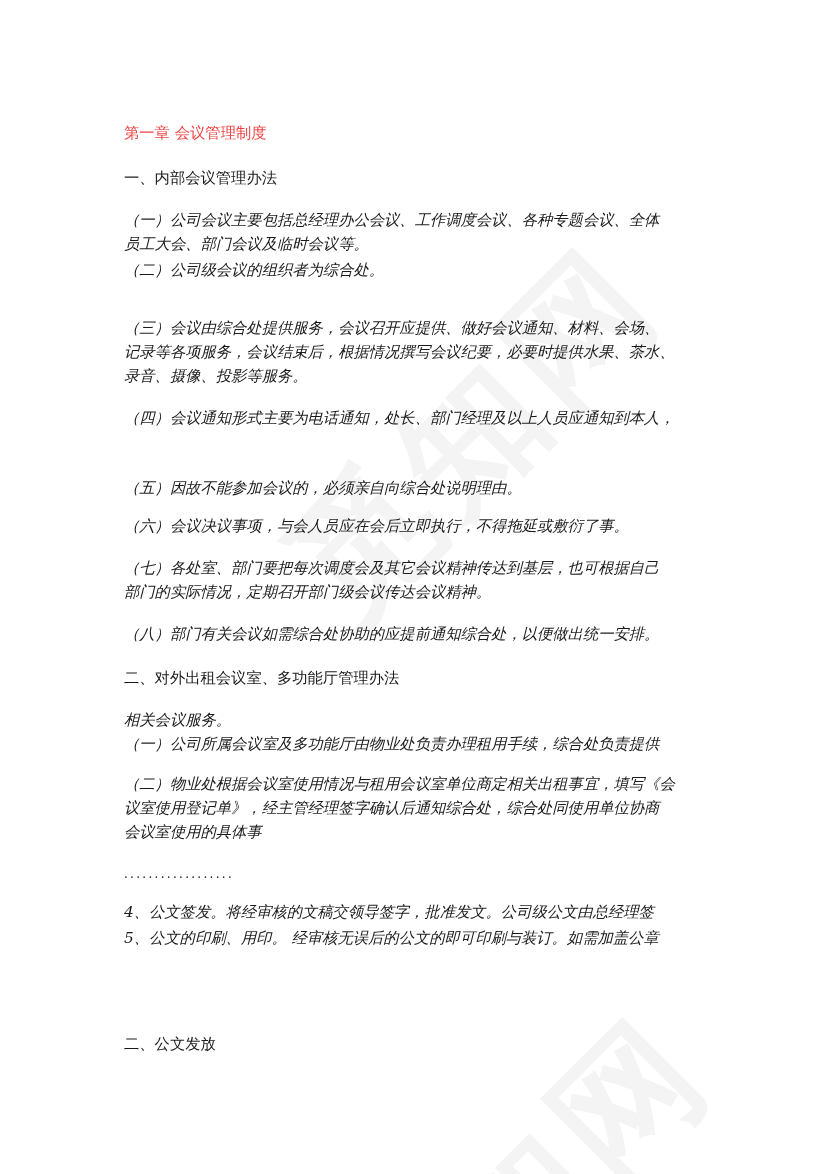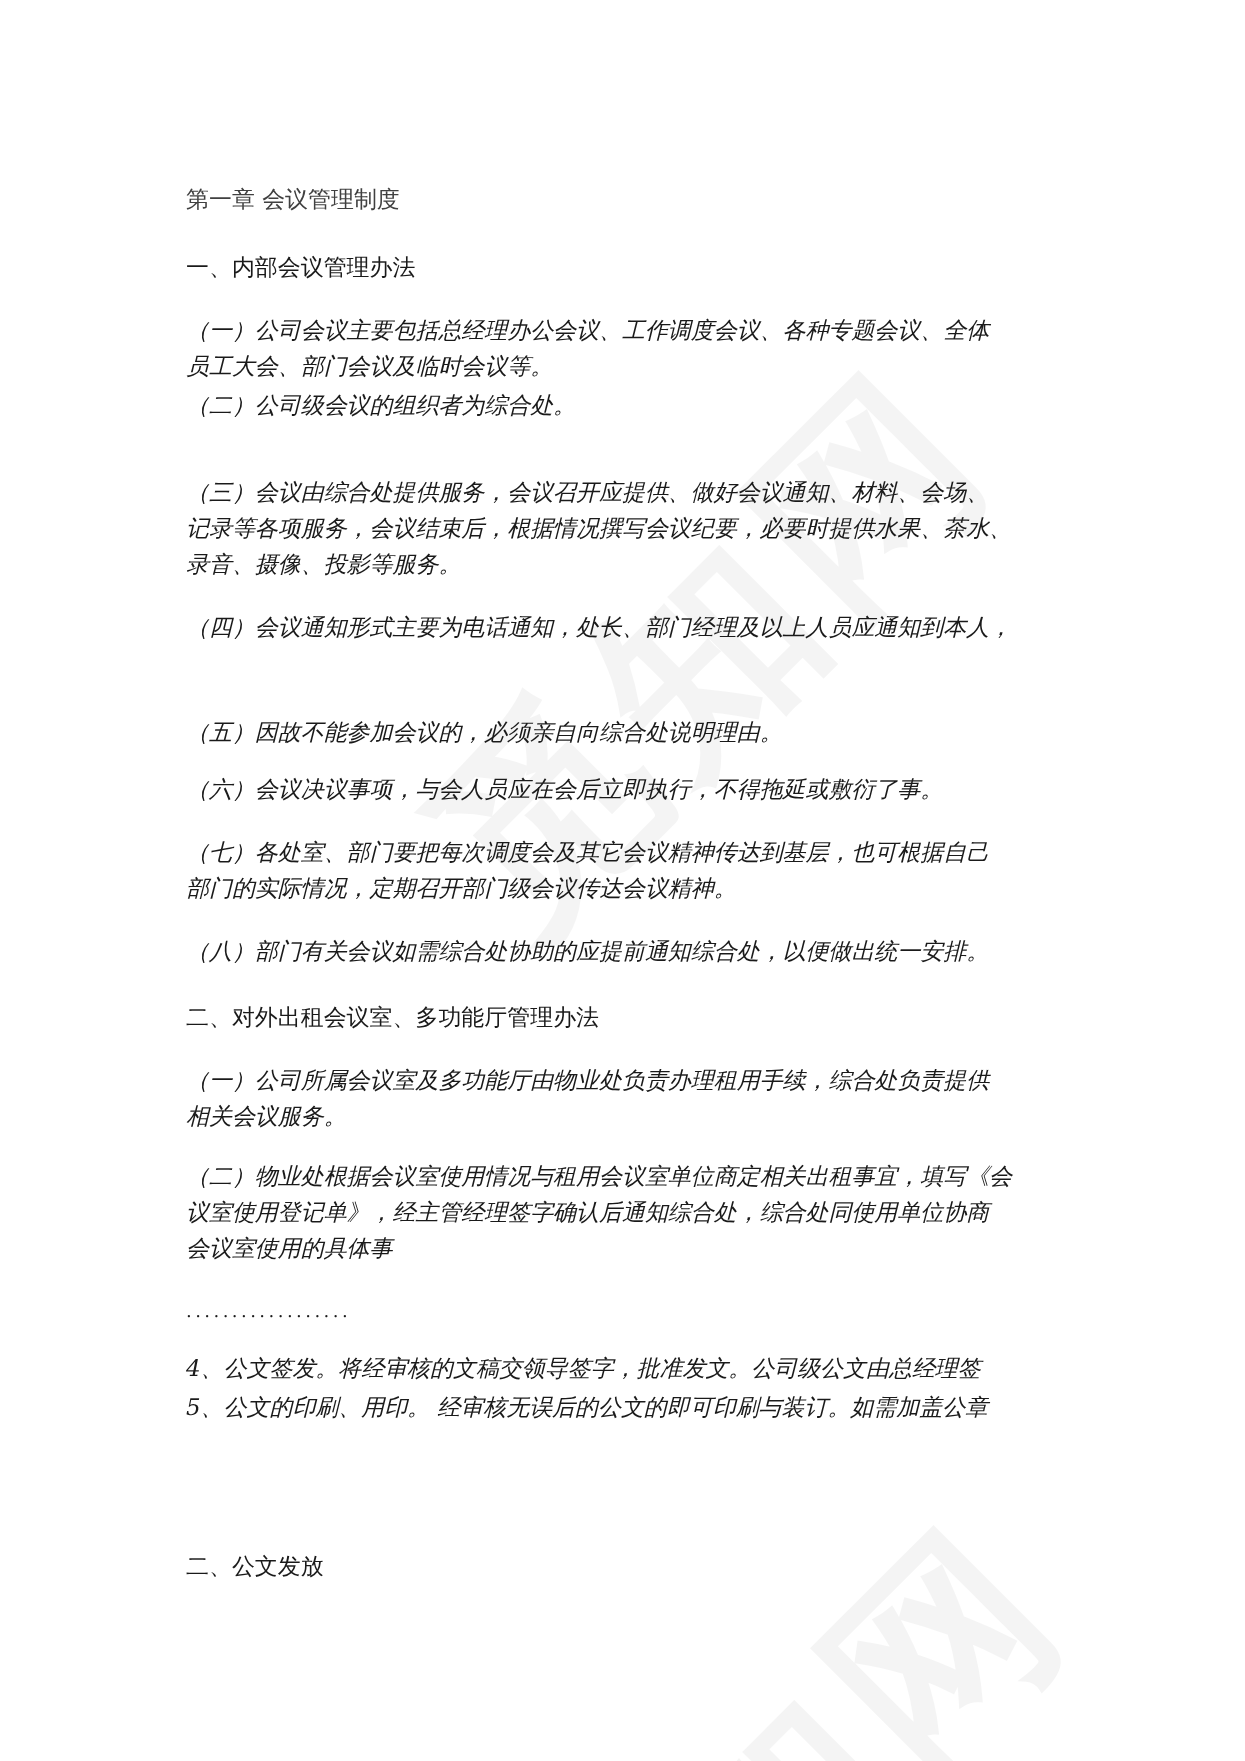--- a/index.html
+++ b/index.html
@@ -36,21 +36,21 @@
     }
     .block {
       position: absolute;
       left: 0;
       width: 590px;
       font-size: 15.3px;
       line-height: 24px;
       white-space: nowrap;
     }
     .line { display: block; height: 24px; font-style: italic; }
-    .red { color: #404040; }
+    .red { color: #ef4444; }
     .dots { letter-spacing: 2.3px; font-size: 12px; }
   </style>
 </head>
 <body>
 
 <div class="watermark wm1">觅知网</div>
 <div class="watermark wm2">觅知网</div>
 
 <div class="page">
 
@@ -90,22 +90,22 @@
     <span class="line">部门的实际情况，定期召开部门级会议传达会议精神。</span>
   </div>
 
   <div class="block" style="top:622px">
     <span class="line">（八）部门有关会议如需综合处协助的应提前通知综合处，以便做出统一安排。</span>
   </div>
 
   <div class="block" style="top:666px">二、对外出租会议室、多功能厅管理办法</div>
 
   <div class="block" style="top:708px">
+    <span class="line">相关会议服务。</span>
     <span class="line">（一）公司所属会议室及多功能厅由物业处负责办理租用手续，综合处负责提供</span>
-    <span class="line">相关会议服务。</span>
   </div>
 
   <div class="block" style="top:772px">
     <span class="line">（二）物业处根据会议室使用情况与租用会议室单位商定相关出租事宜，填写《会</span>
     <span class="line">议室使用登记单》，经主管经理签字确认后通知综合处，综合处同使用单位协商</span>
     <span class="line">会议室使用的具体事</span>
   </div>
 
   <div class="block dots" style="top:862px">..................</div>
 

